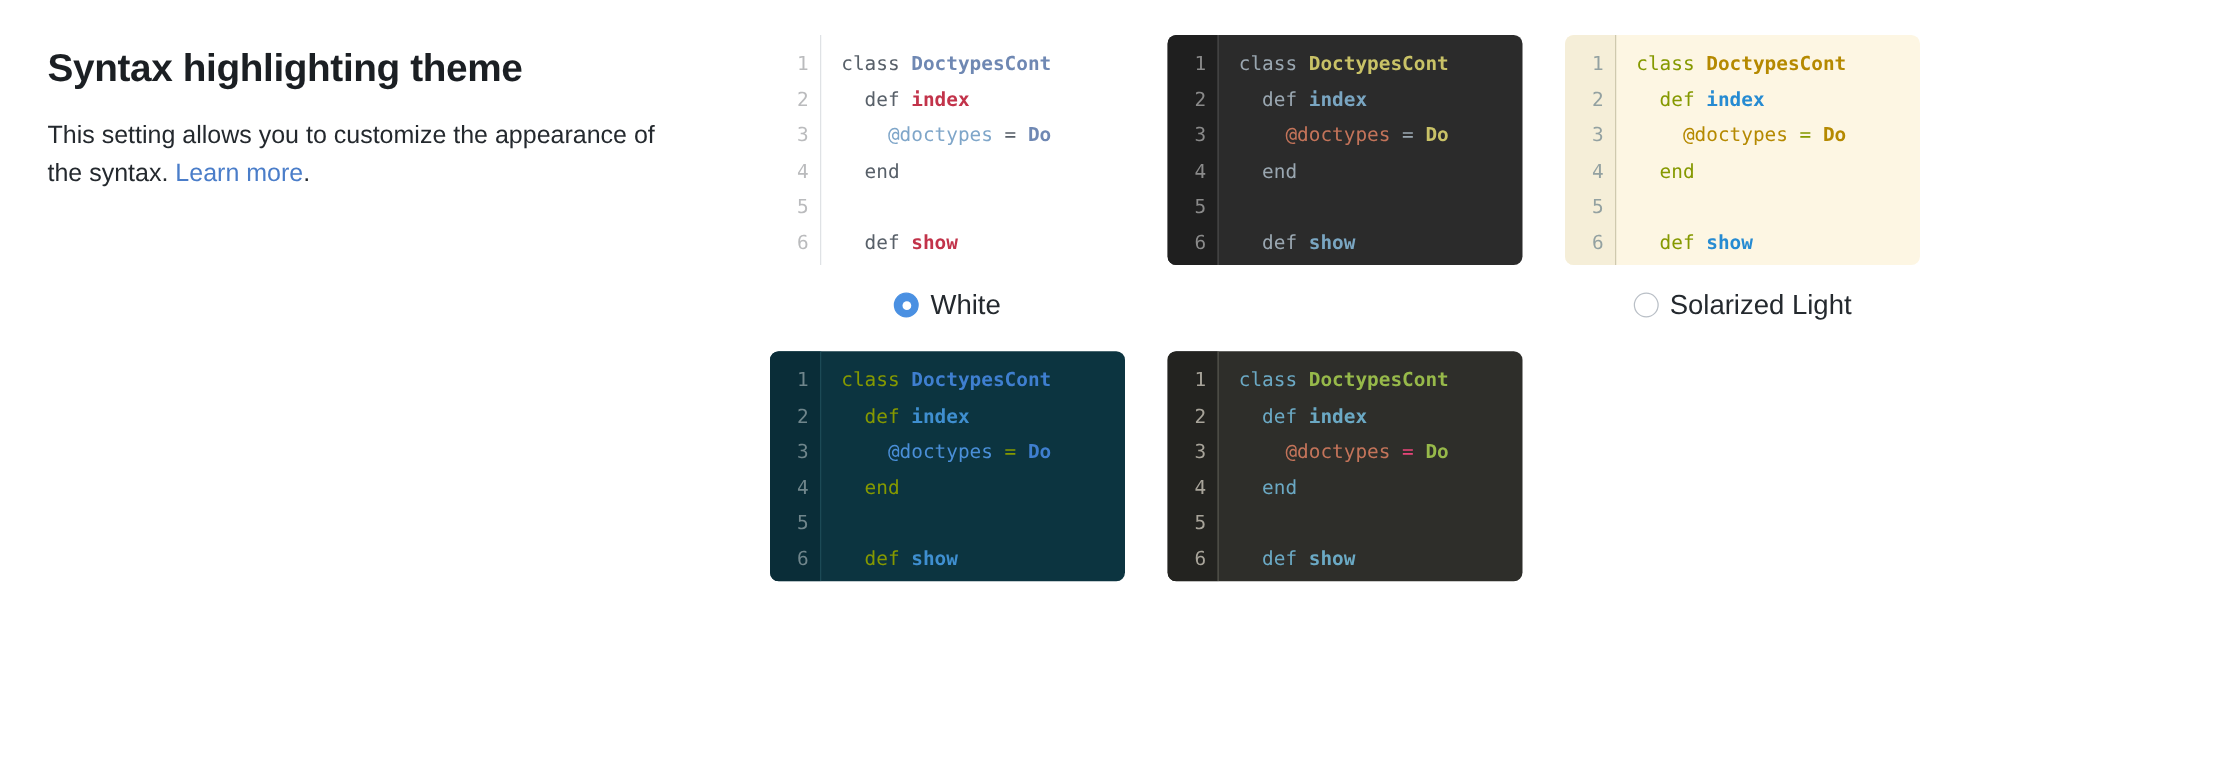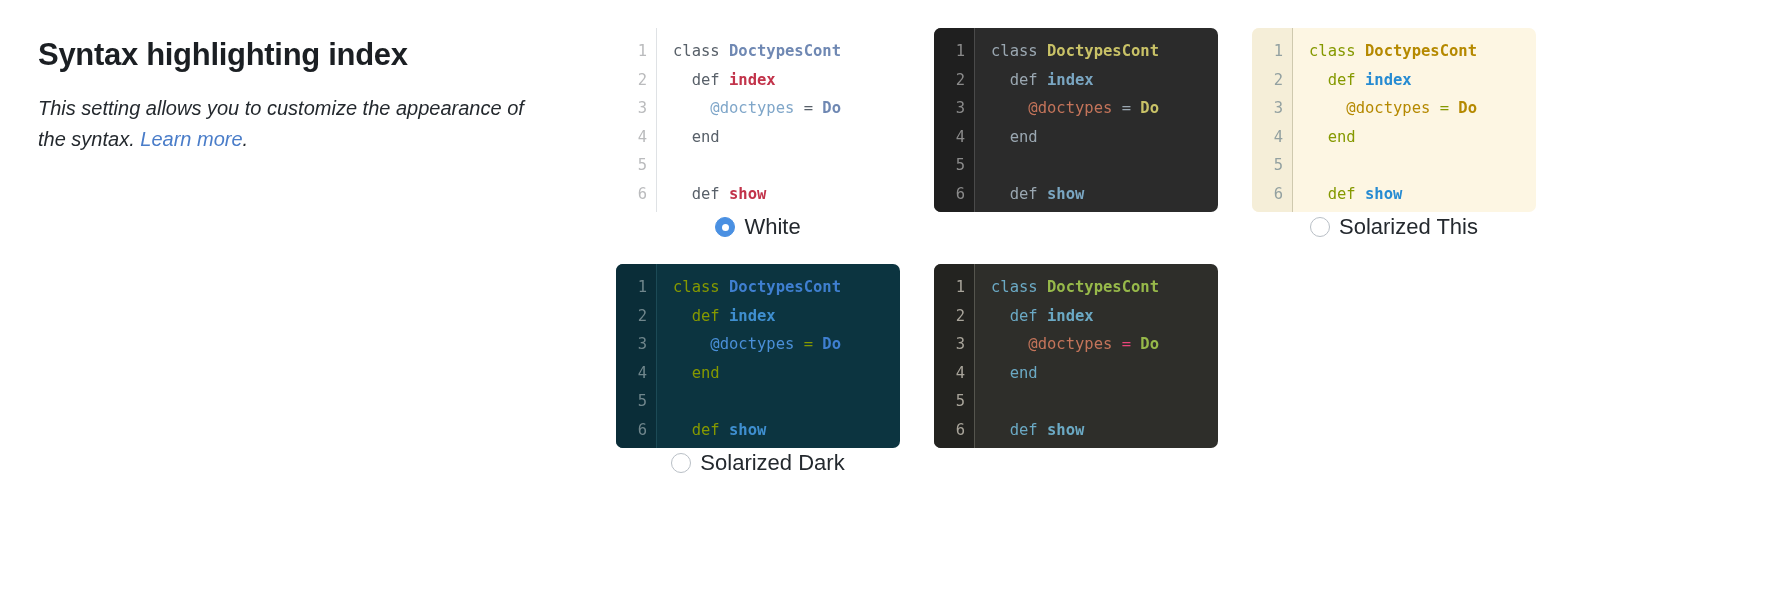--- a/index.html
+++ b/index.html
@@ -30,21 +30,20 @@
     letter-spacing: -0.3px;
     color: #1b1f23;
     margin: 0 0 18px 0;
   }
   .settings-note {
     font-size: 20px;
     line-height: 1.55;
     color: #24292e;
     margin: 0;
     font-weight: 400;
-    font-style: italic;
   }
   .settings-note a.learn-more {
     color: #4a7dc9;
     text-decoration: none;
   }
 
   
   .theme-grid {
     position: absolute;
     left: 616px;
@@ -92,20 +91,21 @@
     white-space: pre;
   }
   .code-body .ln { white-space: pre; }
 
   
   .radio-row {
     display: flex;
     align-items: center;
     justify-content: center;
     gap: 9px;
+    margin-top: 17px;
     height: 30px;
   }
   .radio {
     width: 20px;
     height: 20px;
     border-radius: 50%;
     box-sizing: border-box;
     border: 1px solid #b9bfc6;
     background: #ffffff;
     flex: 0 0 20px;
@@ -130,21 +130,21 @@
     font-size: 22px;
     color: #24292e;
     line-height: 1;
     white-space: nowrap;
   }
 </style>
 </head>
 <body>
 
 <div class="settings-desc">
-  <h2 class="settings-title">Syntax highlighting index</h2>
+  <h2 class="settings-title">Syntax highlighting theme</h2>
   <p class="settings-note">
     <span>This setting allows you to customize the appearance of the syntax. </span><a class="learn-more" href="#">Learn more</a><span>.</span>
   </p>
 </div>
 
 <div class="theme-grid" id="theme-grid">
     <div class="theme-row">
       <div class="theme-option">
         <div class="code-card" style="background: rgb(255, 255, 255);">
           <div class="gutter" style="background: rgb(255, 255, 255); color: rgb(186, 187, 189);">
@@ -182,41 +182,37 @@
             <div>2</div>
             <div>3</div>
             <div>4</div>
             <div>5</div>
             <div>6</div>
           </div>
           <div class="code-body" style="border-left-color: rgb(207, 201, 174); color: rgb(101, 123, 131);"><div class="ln"><span style="color: rgb(133, 153, 0);">class </span><span style="color: rgb(181, 137, 0); font-weight: 700;">DoctypesCont</span></div><div class="ln"><span style="color: rgb(133, 153, 0);">  def </span><span style="color: rgb(38, 139, 210); font-weight: 700;">index</span></div><div class="ln"><span style="color: rgb(101, 123, 131);">    </span><span style="color: rgb(181, 137, 0);">@doctypes</span><span style="color: rgb(133, 153, 0);"> = </span><span style="color: rgb(181, 137, 0); font-weight: 700;">Do</span></div><div class="ln"><span style="color: rgb(133, 153, 0);">  end</span></div><div class="ln">&nbsp;</div><div class="ln"><span style="color: rgb(133, 153, 0);">  def </span><span style="color: rgb(38, 139, 210); font-weight: 700;">show</span></div></div>
         </div>
         <div class="radio-row">
           <span class="radio"></span>
-          <span class="radio-label">Solarized This</span>
+          <span class="radio-label">Solarized Light</span>
         </div>
       </div>
     </div>
     <div class="theme-row">
       <div class="theme-option">
         <div class="code-card" style="background: rgb(12, 52, 64);">
           <div class="gutter" style="background: rgb(10, 45, 56); color: rgb(112, 134, 140);">
             <div>1</div>
             <div>2</div>
             <div>3</div>
             <div>4</div>
             <div>5</div>
             <div>6</div>
           </div>
           <div class="code-body" style="border-left-color: rgb(28, 74, 86); color: rgb(147, 161, 161);"><div class="ln"><span style="color: rgb(133, 153, 0);">class </span><span style="color: rgb(63, 127, 208); font-weight: 700;">DoctypesCont</span></div><div class="ln"><span style="color: rgb(133, 153, 0);">  def </span><span style="color: rgb(63, 143, 208); font-weight: 700;">index</span></div><div class="ln"><span style="color: rgb(147, 161, 161);">    </span><span style="color: rgb(74, 143, 216);">@doctypes</span><span style="color: rgb(133, 153, 0);"> = </span><span style="color: rgb(63, 127, 208); font-weight: 700;">Do</span></div><div class="ln"><span style="color: rgb(133, 153, 0);">  end</span></div><div class="ln">&nbsp;</div><div class="ln"><span style="color: rgb(133, 153, 0);">  def </span><span style="color: rgb(63, 143, 208); font-weight: 700;">show</span></div></div>
         </div>
-        <div class="radio-row">
-          <span class="radio"></span>
-          <span class="radio-label">Solarized Dark</span>
-        </div>
       </div>
       <div class="theme-option">
         <div class="code-card" style="background: rgb(46, 46, 42);">
           <div class="gutter" style="background: rgb(35, 35, 32); color: rgb(168, 164, 154);">
             <div>1</div>
             <div>2</div>
             <div>3</div>
             <div>4</div>
             <div>5</div>
             <div>6</div>

